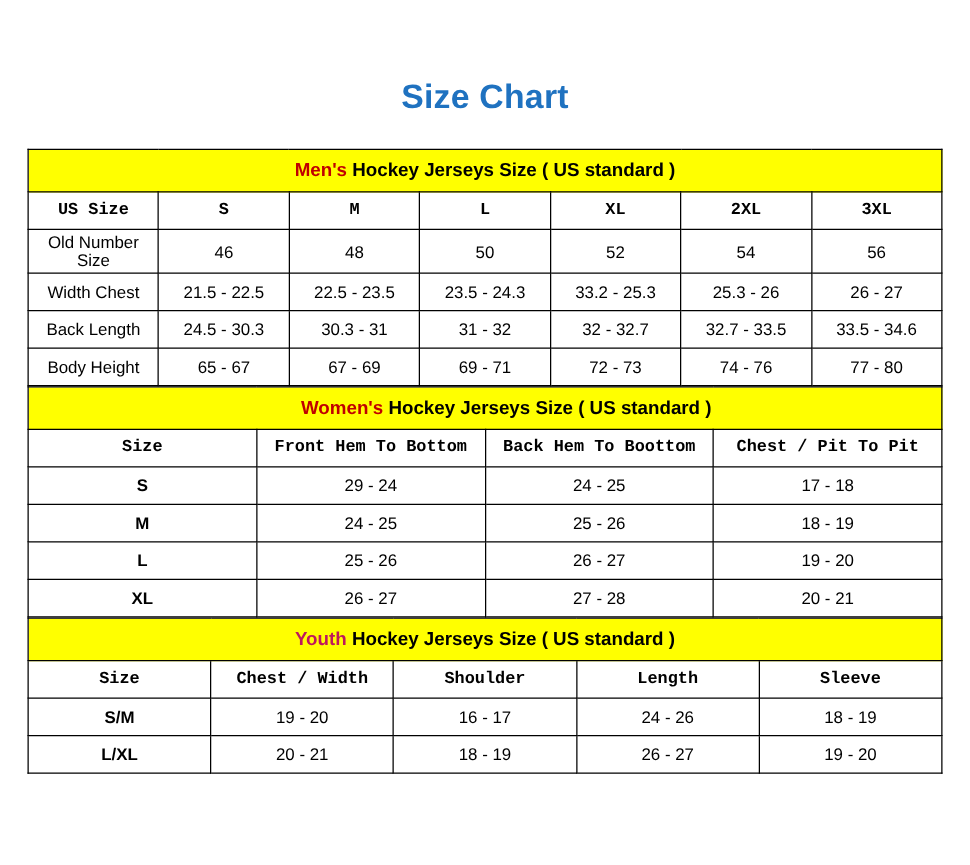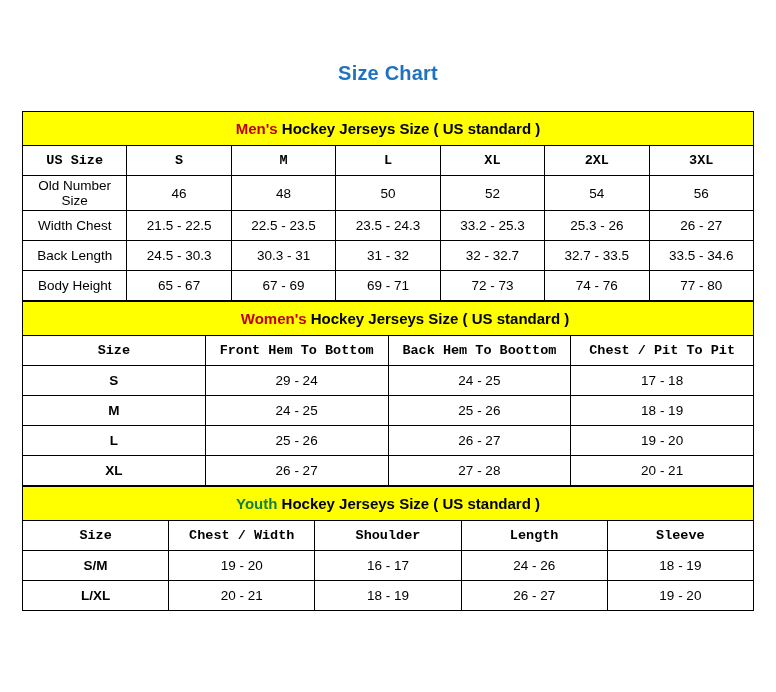--- a/index.html
+++ b/index.html
@@ -15,21 +15,21 @@
   }
   .page {
     width: 776px;
     height: 692px;
     position: relative;
     box-sizing: border-box;
   }
   .title {
     text-align: center;
     color: #1f72c0;
-    font-size: 20px;
+    font-size: 27px;
     font-weight: bold;
     padding-top: 62px;
     padding-bottom: 0;
     letter-spacing: 0.2px;
   }
   .chart-wrap {
     width: 732px;
     margin: 26px auto 0 auto;
   }
   table.sizetable {
@@ -52,21 +52,21 @@
     height: 29px !important;
   }
   .section-header .accent-men {
     color: #c00000;
   }
   .section-header .accent-women {
     color: #c00000;
     margin-left: 34px;
   }
   .section-header .accent-youth {
-    color: #15803d;
+    color: #be185d;
   }
   .colhead {
     font-weight: bold;
     font-family: Liberation Mono, monospace;
   }
   .rowlabel {
     font-weight: normal;
   }
   .rowlabel-bold {
     font-weight: bold;

